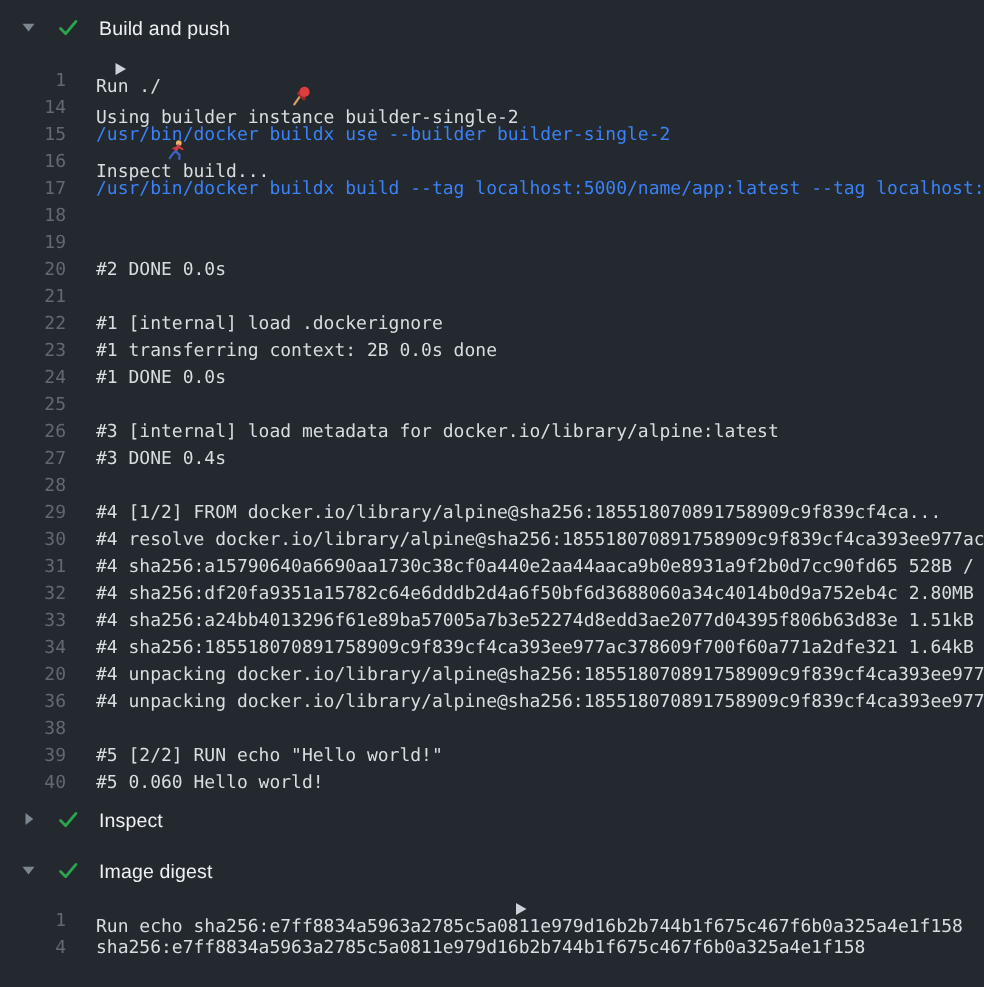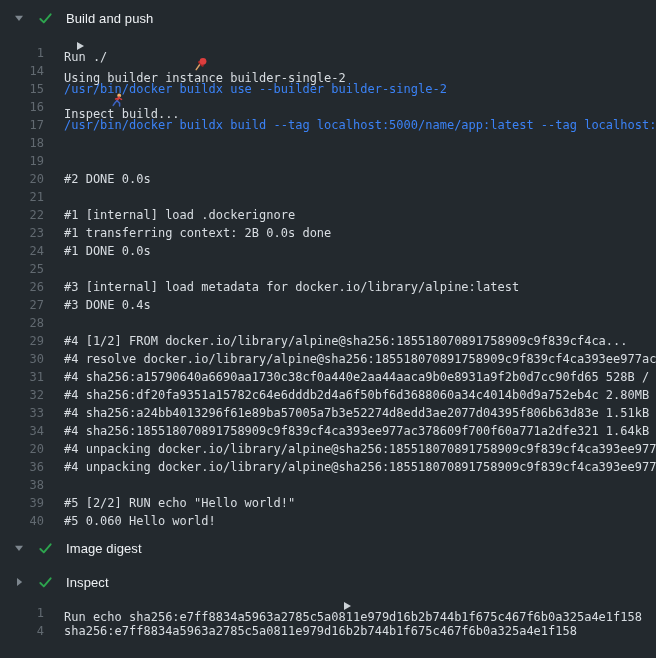--- a/index.html
+++ b/index.html
@@ -118,44 +118,44 @@
         <div class="log-line"><span class="line-num">31</span><span class="line-content"><span class="line-text">#4 sha256:a15790640a6690aa1730c38cf0a440e2aa44aaca9b0e8931a9f2b0d7cc90fd65 528B / 528B 0.1s done</span></span></div>
         <div class="log-line"><span class="line-num">32</span><span class="line-content"><span class="line-text">#4 sha256:df20fa9351a15782c64e6dddb2d4a6f50bf6d3688060a34c4014b0d9a752eb4c 2.80MB / 2.80MB 0.1s done</span></span></div>
         <div class="log-line"><span class="line-num">33</span><span class="line-content"><span class="line-text">#4 sha256:a24bb4013296f61e89ba57005a7b3e52274d8edd3ae2077d04395f806b63d83e 1.51kB / 1.51kB 0.1s done</span></span></div>
         <div class="log-line"><span class="line-num">34</span><span class="line-content"><span class="line-text">#4 sha256:185518070891758909c9f839cf4ca393ee977ac378609f700f60a771a2dfe321 1.64kB / 1.64kB 0.1s done</span></span></div>
         <div class="log-line"><span class="line-num">20</span><span class="line-content"><span class="line-text">#4 unpacking docker.io/library/alpine@sha256:185518070891758909c9f839cf4ca393ee977ac378609f700f60a771a2dfe321</span></span></div>
         <div class="log-line"><span class="line-num">36</span><span class="line-content"><span class="line-text">#4 unpacking docker.io/library/alpine@sha256:185518070891758909c9f839cf4ca393ee977ac378609f700f60a771a2dfe321 0.1s done</span></span></div>
         <div class="log-line"><span class="line-num">38</span><span class="line-content"><span class="line-text"></span></span></div>
         <div class="log-line"><span class="line-num">39</span><span class="line-content"><span class="line-text">#5 [2/2] RUN echo "Hello world!"</span></span></div>
         <div class="log-line"><span class="line-num">40</span><span class="line-content"><span class="line-text">#5 0.060 Hello world!</span></span></div>
       </div>
+      <div class="section-header compact">
+        <span class="chevron">
+          <svg viewBox="0 0 10 10" width="10" height="10">
+            <path d="M3 1 L8.2 5 L3 9 Z" fill="#7d868e"></path>
+          </svg>
+        </span>
+        <span class="check">
+          <svg viewBox="0 0 16 16" width="15" height="15">
+            <path d="M2.5 8.5 L6.2 12.2 L13.5 3.5" fill="none" stroke="#2da44e" stroke-width="2" stroke-linecap="round" stroke-linejoin="round"></path>
+          </svg>
+        </span>
+        <span class="section-title">Inspect</span>
+      </div>
       <div class="section-header">
         <span class="chevron">
           <svg viewBox="0 0 10 10" width="10" height="10">
             <path d="M1 2.8 L9 2.8 L5 8 Z" fill="#7d868e"></path>
           </svg>
         </span>
         <span class="check">
           <svg viewBox="0 0 16 16" width="15" height="15">
             <path d="M2.5 8.5 L6.2 12.2 L13.5 3.5" fill="none" stroke="#2da44e" stroke-width="2" stroke-linecap="round" stroke-linejoin="round"></path>
           </svg>
         </span>
         <span class="section-title">Image digest</span>
       </div>
-      <div class="section-header compact">
-        <span class="chevron">
-          <svg viewBox="0 0 10 10" width="10" height="10">
-            <path d="M3 1 L8.2 5 L3 9 Z" fill="#7d868e"></path>
-          </svg>
-        </span>
-        <span class="check">
-          <svg viewBox="0 0 16 16" width="15" height="15">
-            <path d="M2.5 8.5 L6.2 12.2 L13.5 3.5" fill="none" stroke="#2da44e" stroke-width="2" stroke-linecap="round" stroke-linejoin="round"></path>
-          </svg>
-        </span>
-        <span class="section-title">Inspect</span>
-      </div>
       <div class="log-block tight">
         <div class="log-line"><span class="line-num">1</span><span class="line-content"><span class="li-icon run-arrow"></span><span class="line-text">Run echo sha256:e7ff8834a5963a2785c5a0811e979d16b2b744b1f675c467f6b0a325a4e1f158</span></span></div>
         <div class="log-line"><span class="line-num">4</span><span class="line-content"><span class="line-text">sha256:e7ff8834a5963a2785c5a0811e979d16b2b744b1f675c467f6b0a325a4e1f158</span></span></div>
       </div>
     </div>
 </div>
 
 </body></html>

